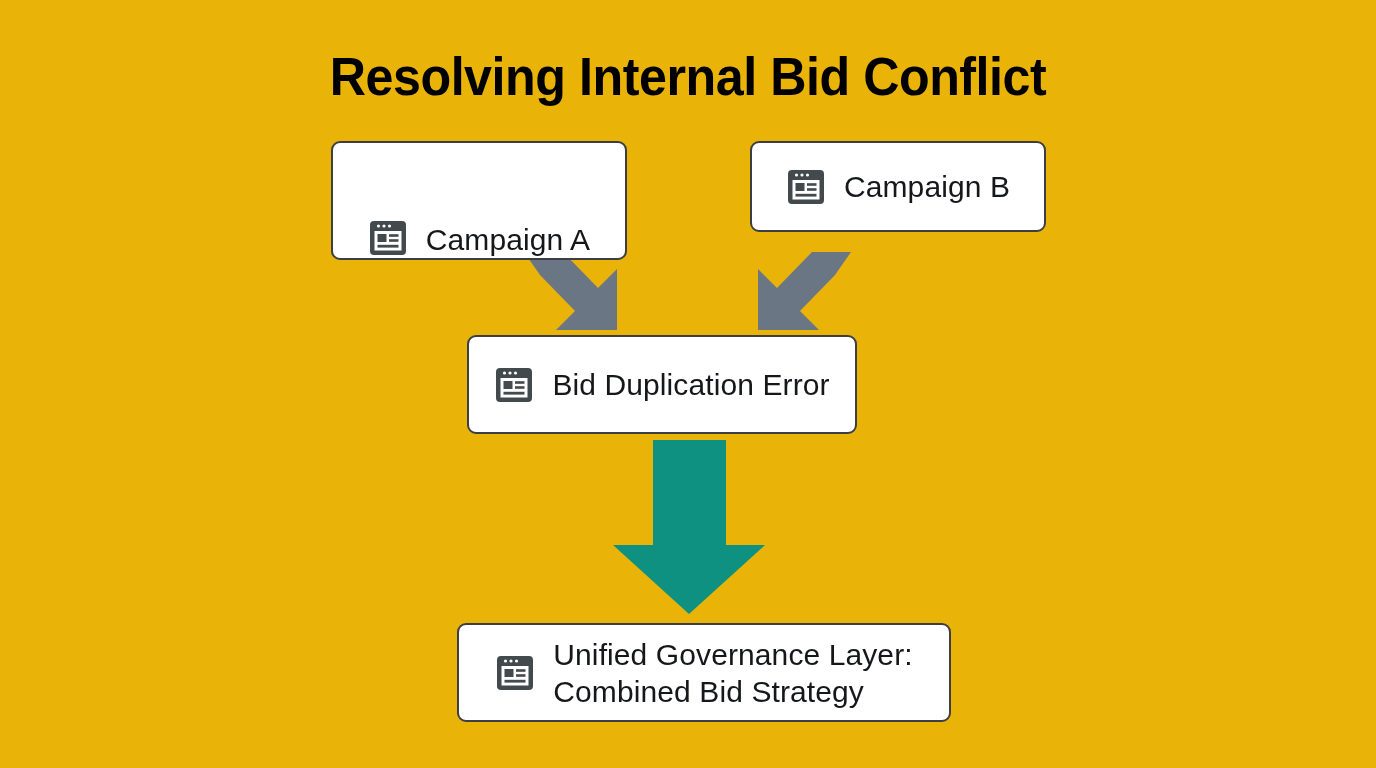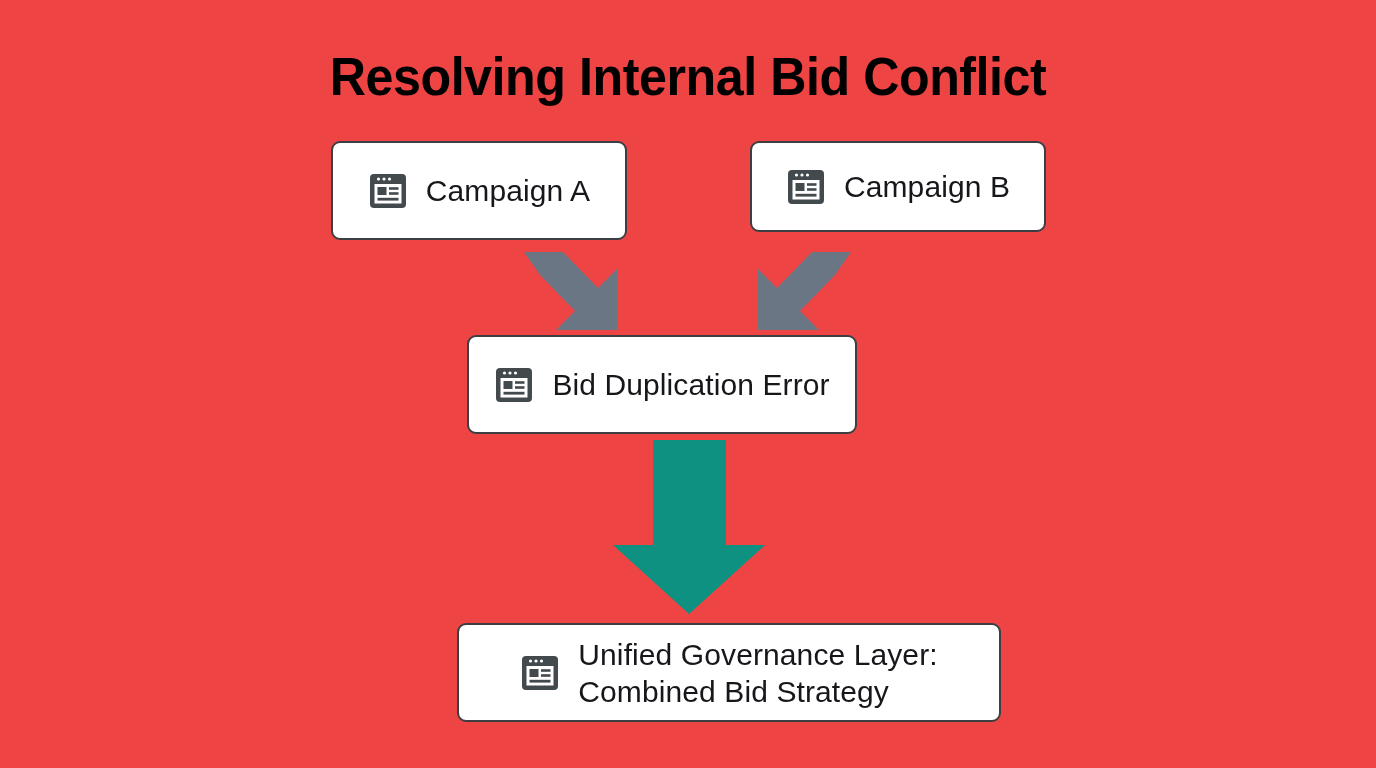--- a/index.html
+++ b/index.html
@@ -9,21 +9,21 @@
     background: #ffffff;
   }
   body {
     font-family: "Liberation Sans", sans-serif;
     -webkit-font-smoothing: antialiased;
   }
   #canvas {
     position: relative;
     width: 1376px;
     height: 768px;
-    background: #ef4444;
+    background: #eab308;
     overflow: hidden;
     text-decoration: underline;
   }
 
   
   .diagram-title {
     position: absolute;
     left: 0;
     top: 44px;
     width: 1376px;
@@ -54,24 +54,24 @@
   }
   .node-label {
     font-family: "Liberation Sans", sans-serif;
     font-size: 30px;
     font-weight: 400;
     color: #15171a;
     line-height: 36px;
     white-space: pre-line;
     letter-spacing: 0.1px;
   }
-  #node-campaign-a { left: 331px; top: 141px;  width: 296px; height: 99px; }
+  #node-campaign-a { left: 331px; top: 141px;  width: 296px; height: 119px; align-items: flex-end; }
   #node-campaign-b { left: 750px; top: 141px;  width: 296px; height: 91px; }
   #node-conflict   { left: 467px; top: 335px;  width: 390px; height: 99px; }
-  #node-resolution { left: 457px; top: 623px;  width: 544px; height: 99px; }
+  #node-resolution { left: 457px; top: 623px;  width: 494px; height: 99px; }
   #node-resolution .node-label { line-height: 37px; }
 
   
   .win-icon { flex: 0 0 auto; display: block; }
 
   
   .arrow-layer {
     position: absolute;
     left: 0; top: 0;
     width: 1376px;

